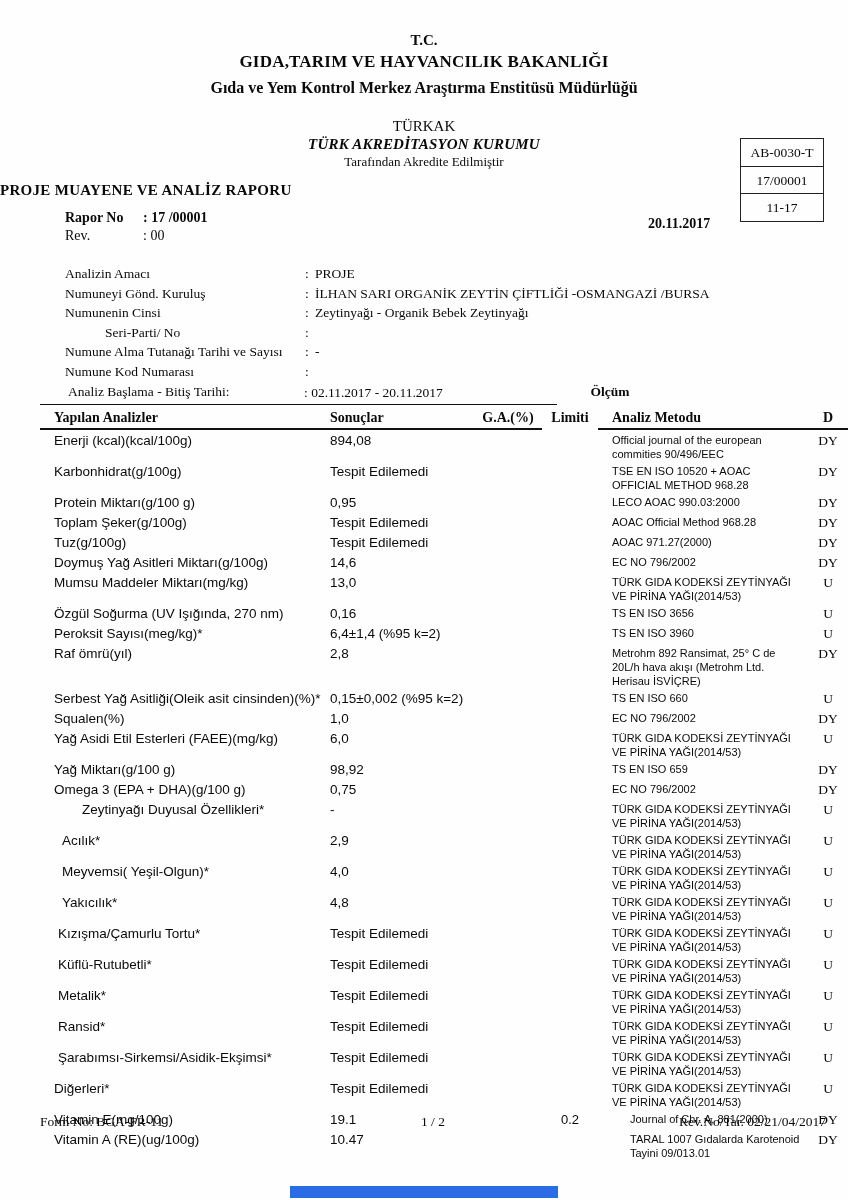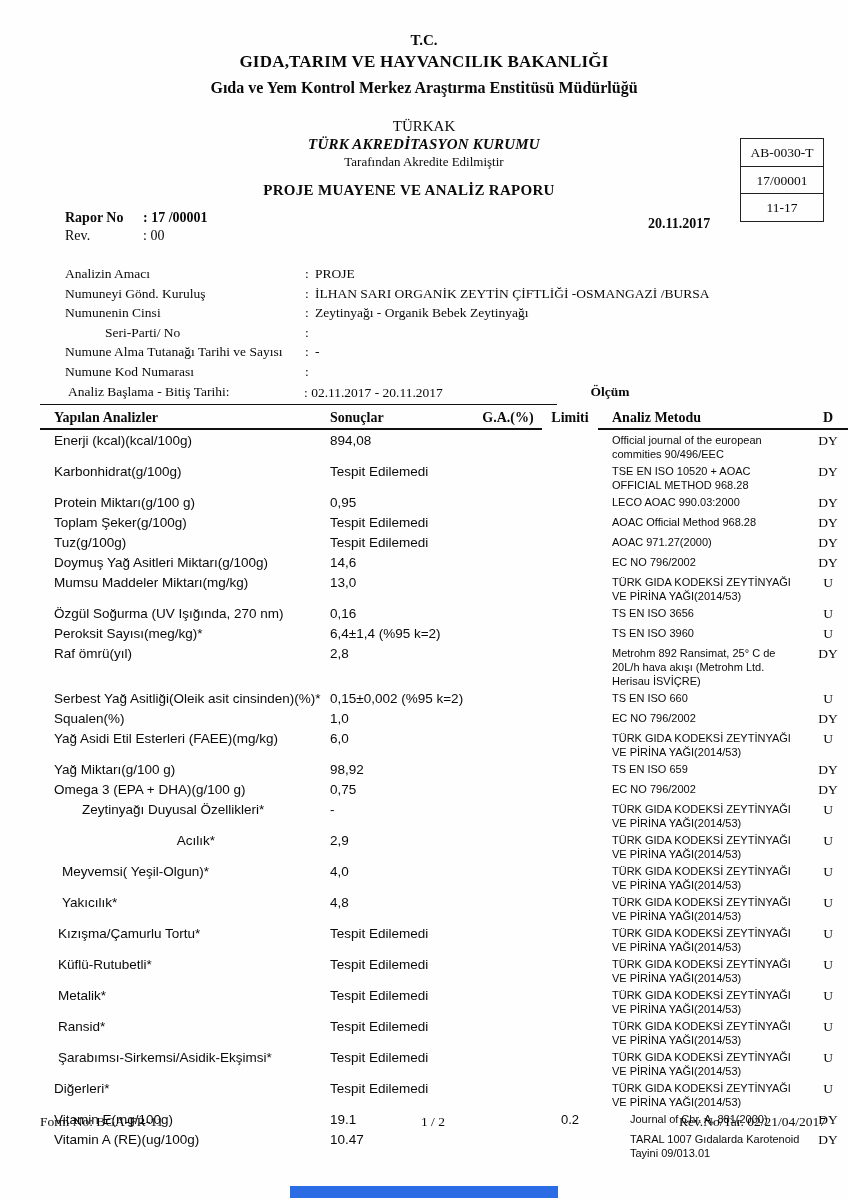--- a/index.html
+++ b/index.html
@@ -12,21 +12,21 @@
   .h-inst{font-size:16px;font-weight:bold;margin-top:7px;}
   .h-turkak{font-size:15px;font-weight:normal;margin-top:21px;}
   .h-turkak-full{font-size:15px;font-weight:bold;font-style:italic;margin-top:1px;letter-spacing:.2px;text-align:center;}
   .h-accred{font-size:13px;margin-top:1px;}
   
   .accbox{position:absolute;left:740px;top:138px;width:84px;}
   .accbox .cell{border:1.5px solid #222;height:27px;line-height:27px;text-align:center;
                 font-size:13.5px;margin-top:-1.5px;background:#fefefe;}
   .accbox .cell:first-child{margin-top:0;}
   
-  .rtitle{position:absolute;top:182px;left:0;width:818px;text-align:center;
+  .rtitle{position:absolute;top:182px;left:0;width:818px;
           font-size:15px;font-weight:bold;letter-spacing:.3px;}
   .rapor{position:absolute;left:65px;top:210px;font-size:14px;}
   .rapor .line{height:18px;}
   .rapor .lbl{display:inline-block;width:78px;}
   .bold{font-weight:bold;}
   .rdate{position:absolute;left:648px;top:216px;font-size:14px;font-weight:bold;}
   
   .info{position:absolute;left:65px;top:264px;width:740px;font-size:13.5px;}
   .info .irow{position:relative;height:19.5px;line-height:19.5px;}
   .info .ilabel{position:absolute;left:0;}
@@ -298,21 +298,21 @@
     <div class="name" style="padding-left: 42px;">Zeytinyağı Duyusal Özellikleri*</div>
     <div class="result">-</div>
     <div class="ga"></div>
     <div class="limit"></div>
     <div class="method">TÜRK GIDA KODEKSİ ZEYTİNYAĞI
 VE PİRİNA YAĞI(2014/53)</div>
     <div class="dcol">U</div>
   </div>
 
   <div class="row">
-    <div class="name" style="padding-left: 22px; text-align: center;">Acılık*</div>
+    <div class="name" style="padding-left: 22px;">Acılık*</div>
     <div class="result">2,9</div>
     <div class="ga"></div>
     <div class="limit"></div>
     <div class="method">TÜRK GIDA KODEKSİ ZEYTİNYAĞI
 VE PİRİNA YAĞI(2014/53)</div>
     <div class="dcol">U</div>
   </div>
 
   <div class="row">
     <div class="name" style="padding-left: 22px;">Meyvemsi( Yeşil-Olgun)*</div>

